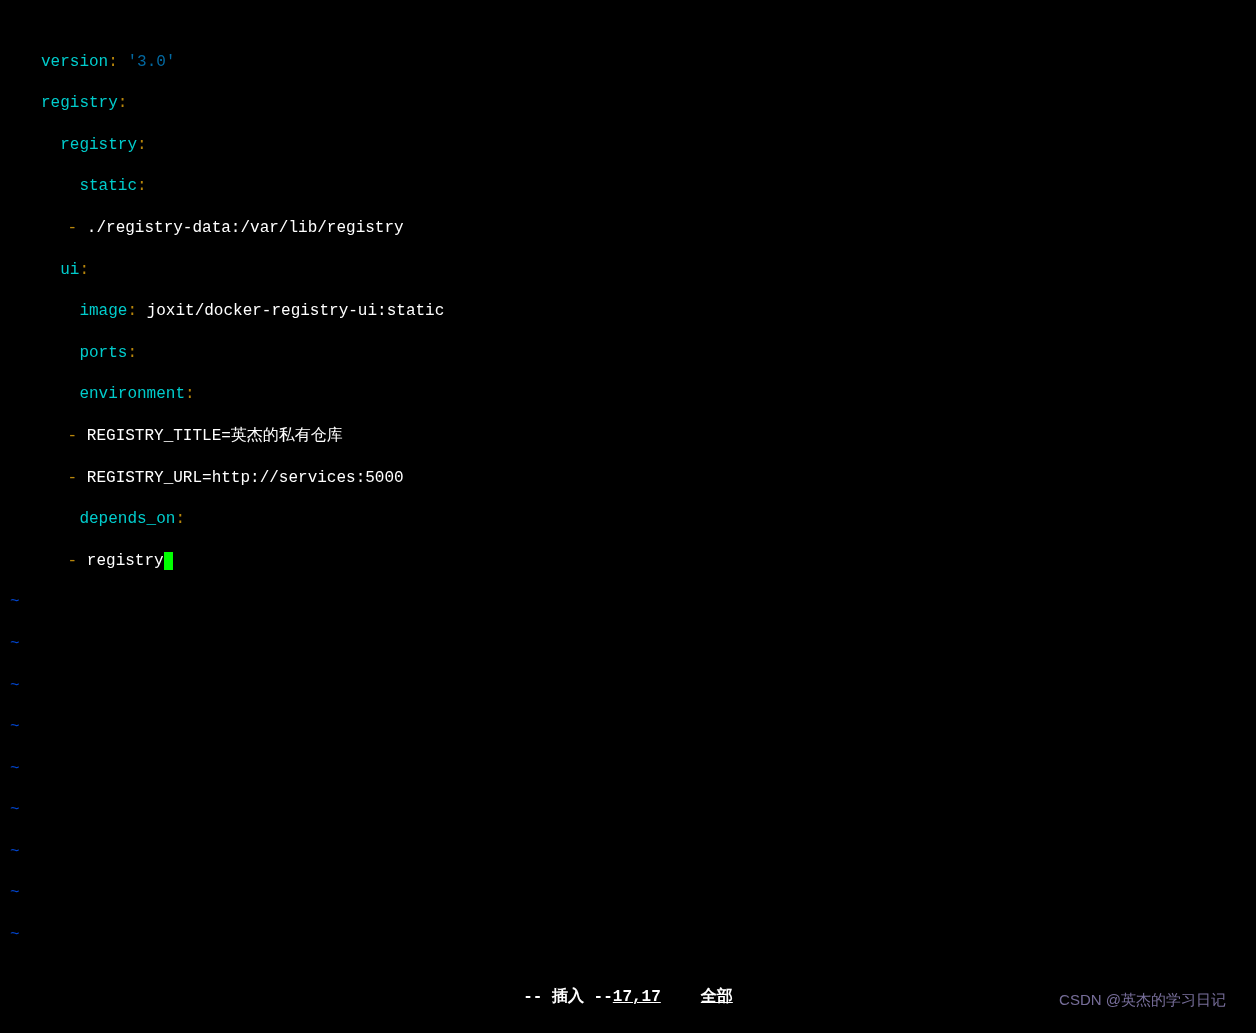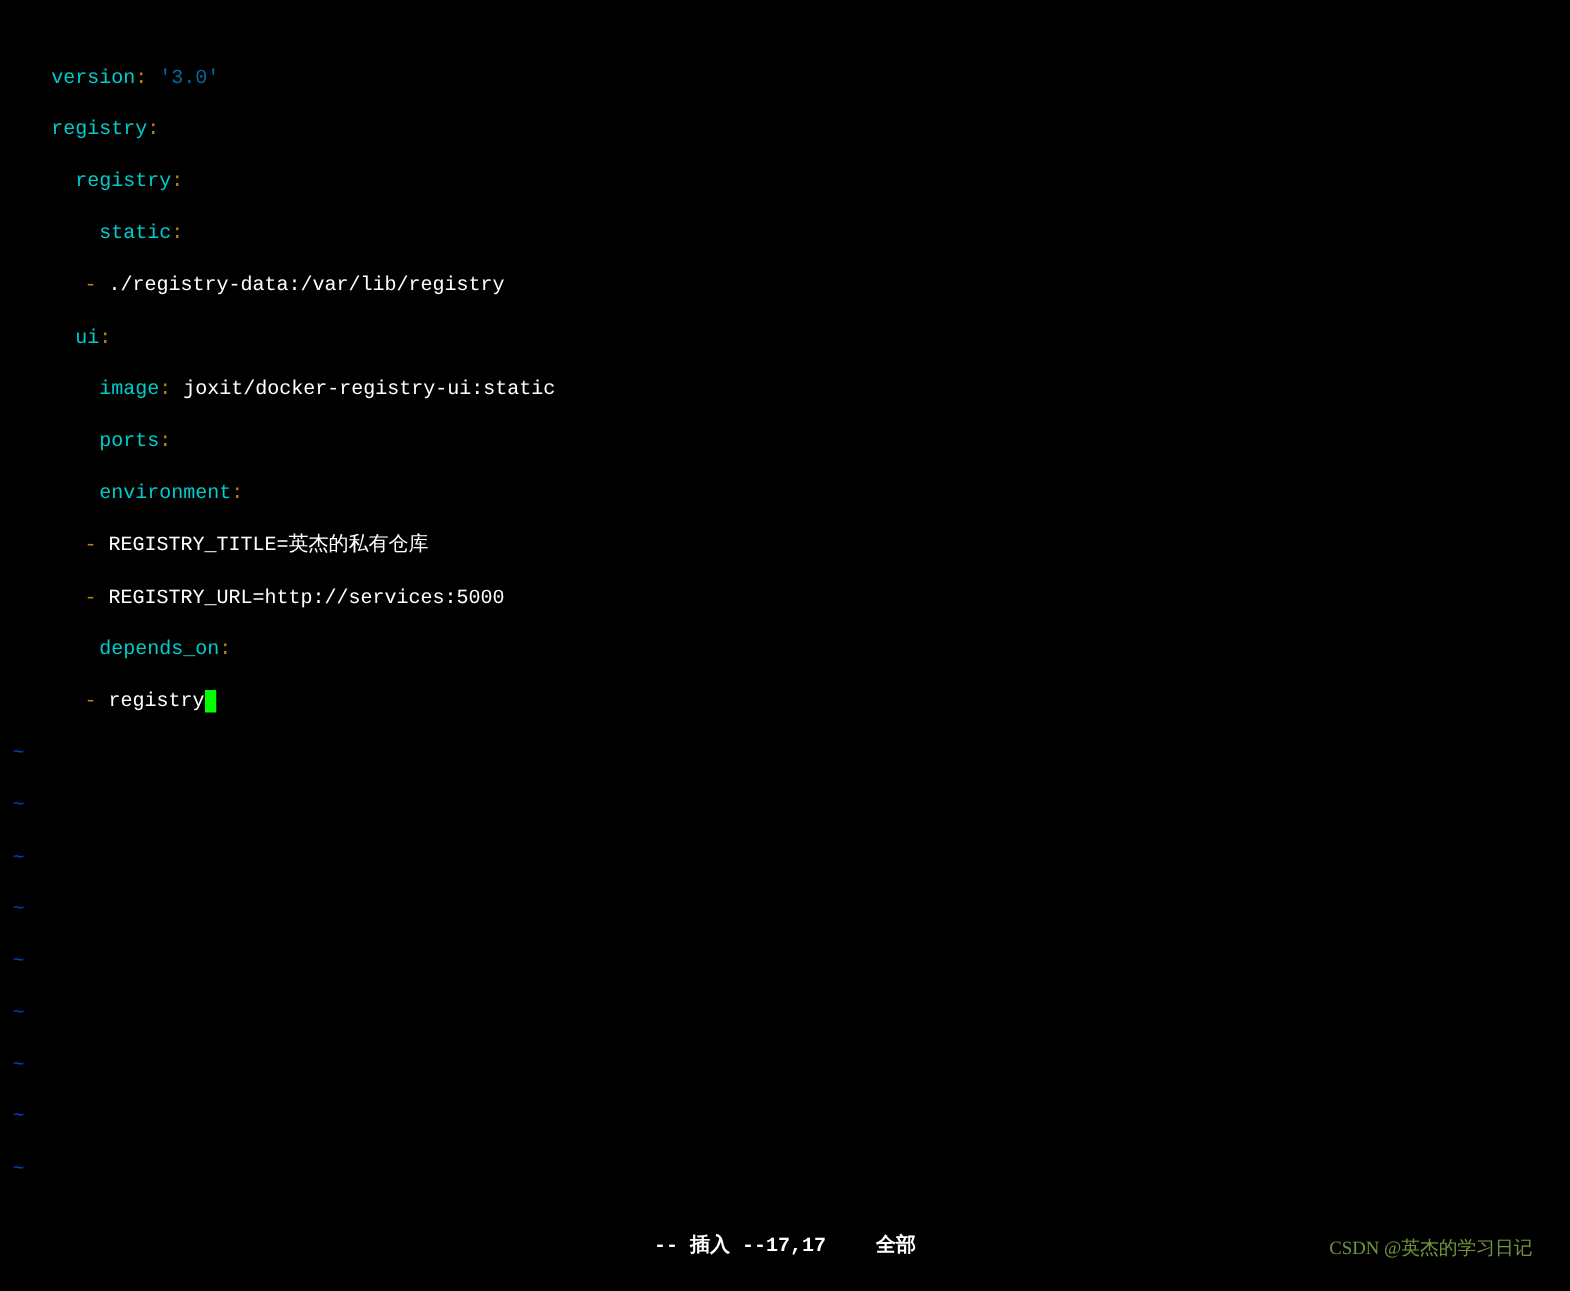--- a/index.html
+++ b/index.html
@@ -45,29 +45,30 @@
       font-weight: bold;
       color: #ffffff;
     }
     .status-left {
       flex: 0 0 auto;
     }
     .status-right {
       flex: 0 0 auto;
       display: flex;
       gap: 40px;
+      text-decoration: underline;
     }
     .watermark {
       position: absolute;
       bottom: 24px;
       right: 30px;
-      color: #bef264;
+      color: #c4b5fd;
       opacity: 0.6;
       font-size: 15px;
-      font-family: Liberation Serif, serif;
+      font-family: Liberation Sans, sans-serif;
       z-index: 10;
       margin-top: 37px;
     }
     .line { display: block; }
   </style>
 </head>
 <body>
 
 <div class="editor">
 <span class="line"></span>

